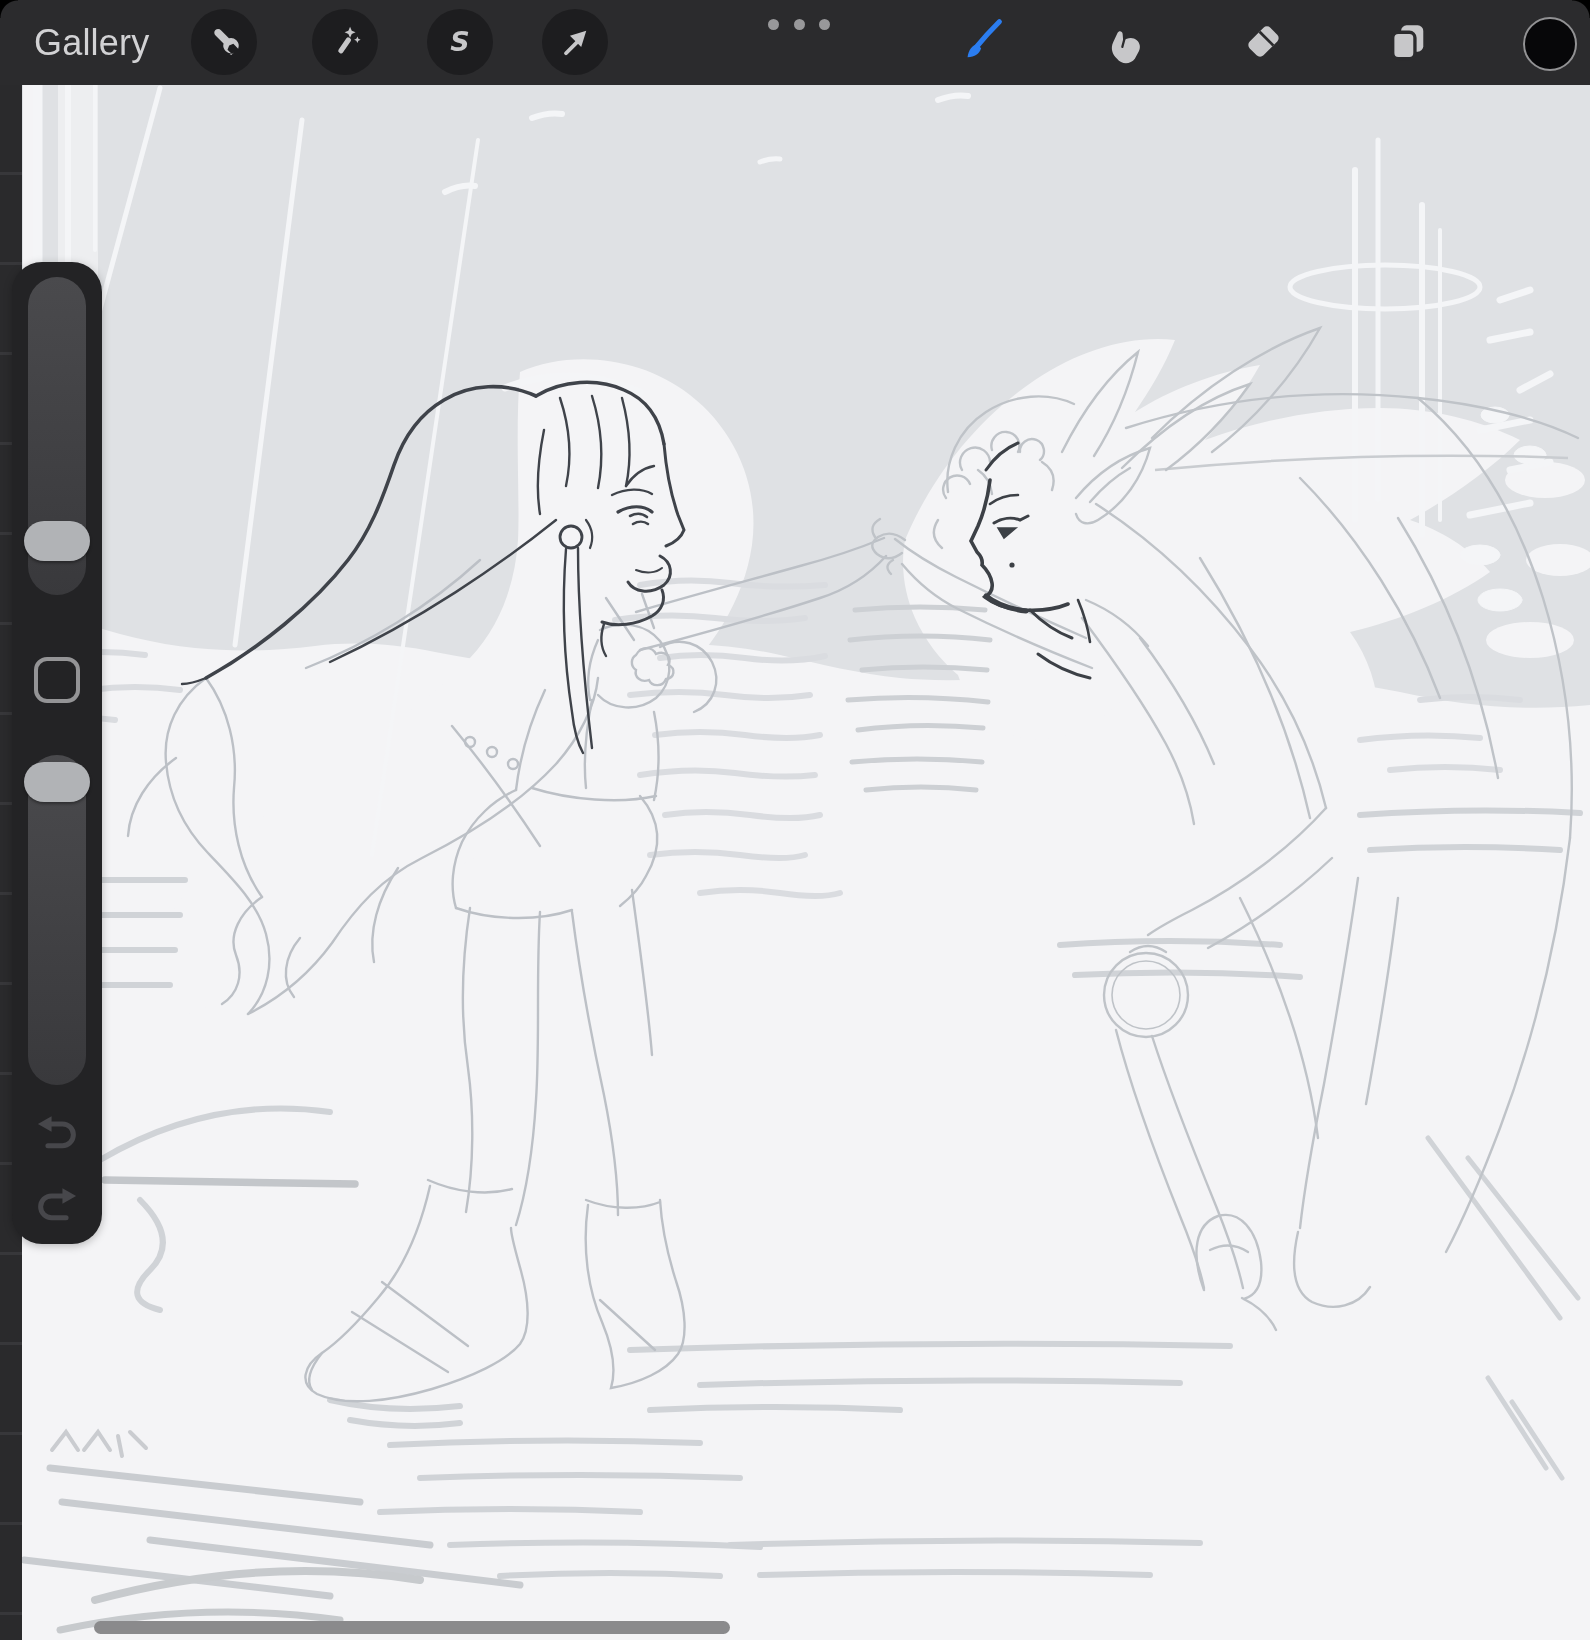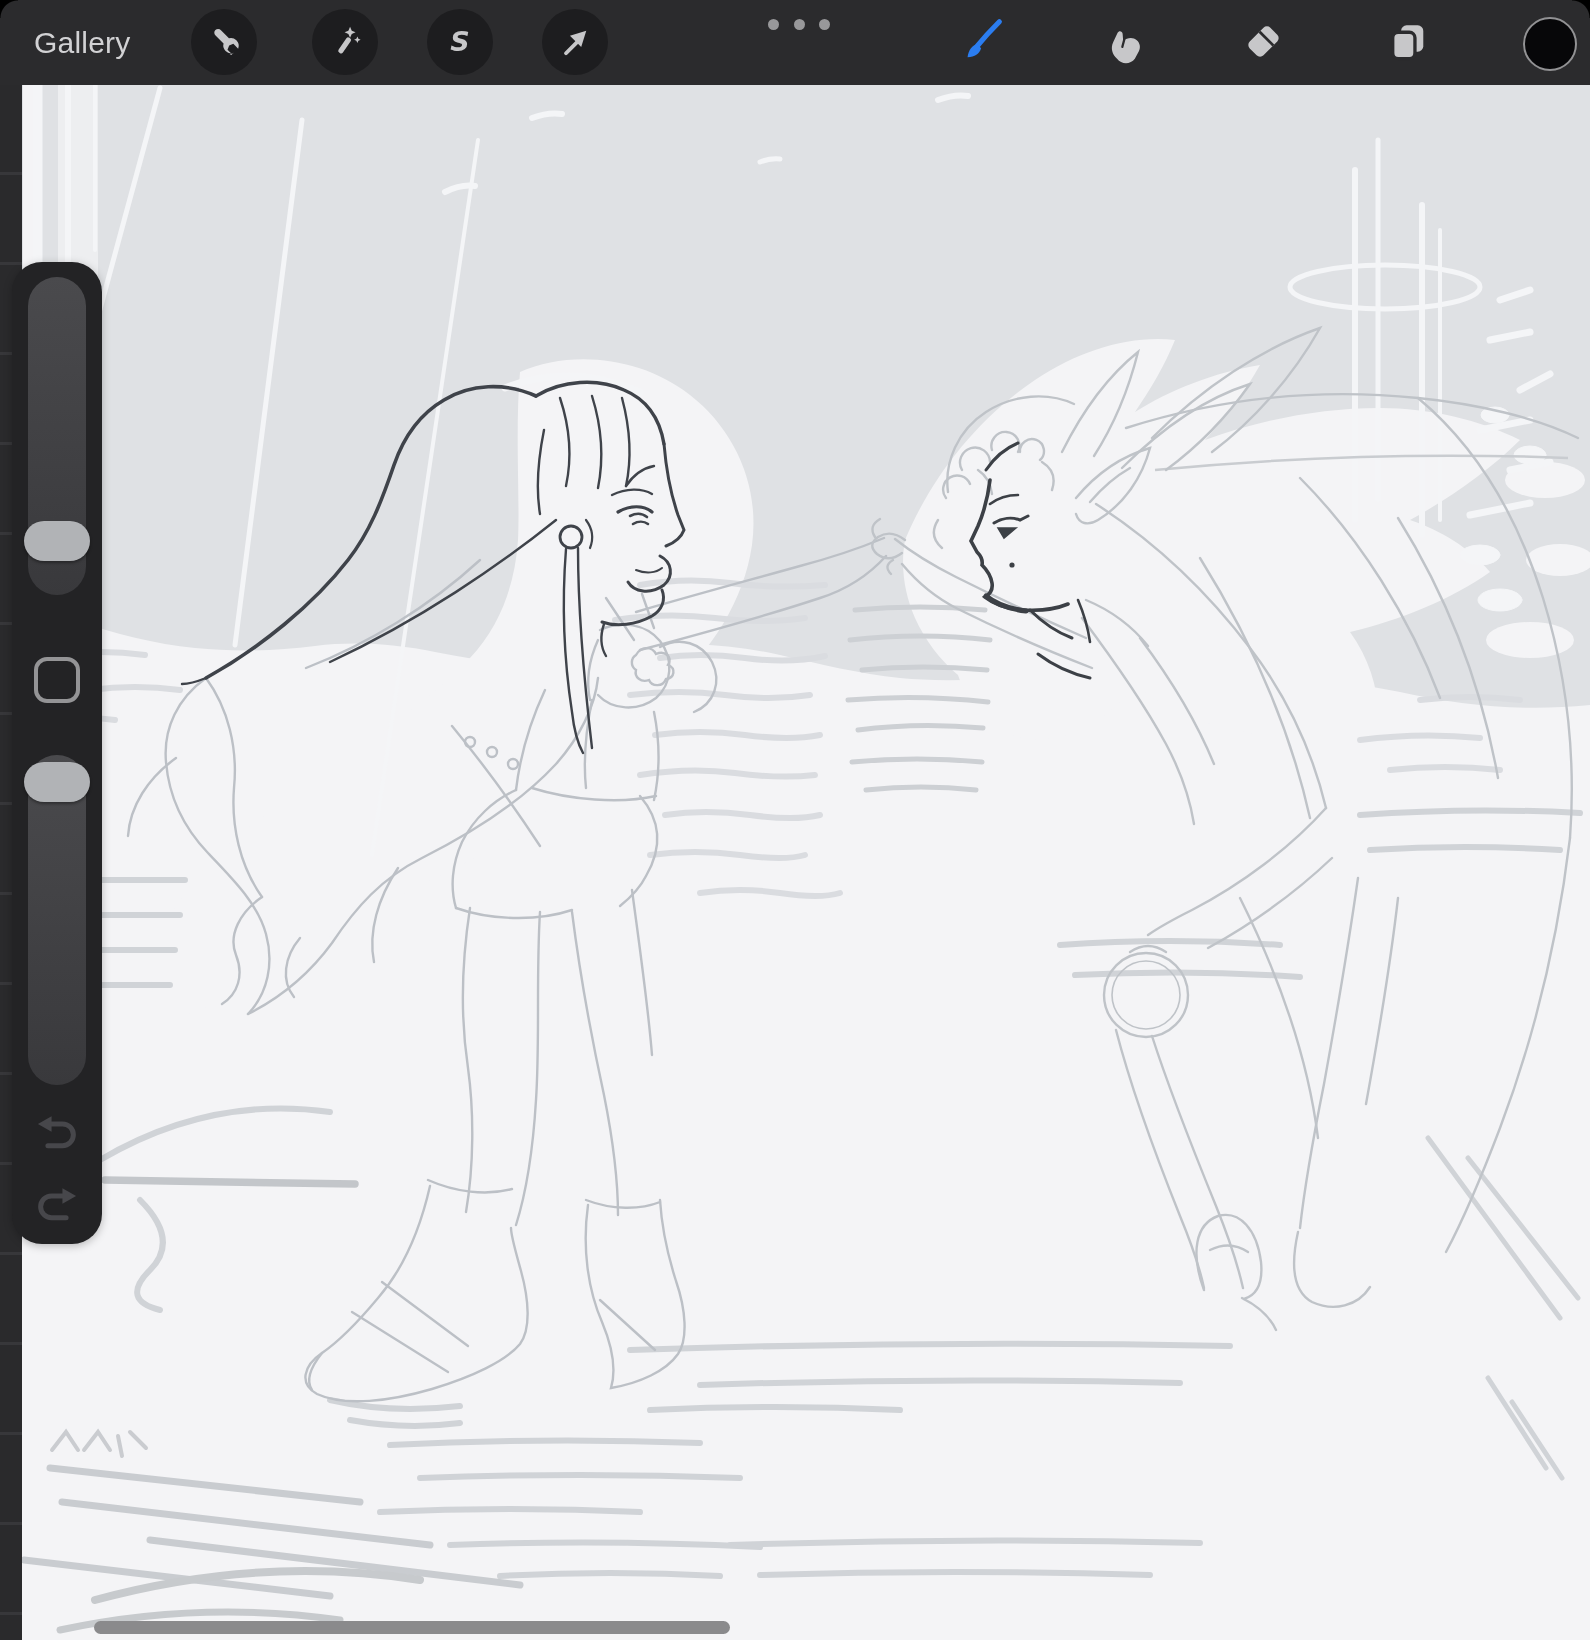--- a/index.html
+++ b/index.html
@@ -9,21 +9,21 @@
   }
   html,body{margin:0;padding:0;}
   body{width:1590px;height:1640px;position:relative;overflow:hidden;background:var(--paper);
        font-family:"Liberation Sans",sans-serif;}
   
   .topbar{position:absolute;left:0;top:0;width:1590px;height:85px;background:var(--top-bar-bg);z-index:30;}
   .corner{position:absolute;width:18px;height:18px;z-index:40;top:0;}
   .corner.tl{left:0;background:radial-gradient(circle at 100% 100%, transparent 17px, #000 18px);}
   .corner.tr{right:0;background:radial-gradient(circle at 0 100%, transparent 17px, #000 18px);}
   .gallery{position:absolute;left:34px;top:0;height:85px;display:flex;align-items:center;
-           color:#d2d2d4;font-size:30px;letter-spacing:.2px;cursor:default;}
+           color:#d2d2d4;font-size:36px;letter-spacing:.2px;cursor:default;}
   .toolcircle{position:absolute;top:9px;width:66px;height:66px;border-radius:50%;
               background:var(--circle-bg);display:flex;align-items:center;justify-content:center;}
   .flaticon{position:absolute;top:10px;width:64px;height:64px;display:flex;align-items:center;justify-content:center;}
   .ellipsis{position:absolute;left:768px;top:12px;width:62px;height:24px;display:flex;align-items:center;justify-content:space-between;}
   .ellipsis i{width:11px;height:11px;border-radius:50%;background:#98989a;display:block;}
   
   .canvas-margin{position:absolute;left:0;top:85px;width:22px;height:1555px;background:var(--margin);
      background-image:repeating-linear-gradient(to bottom, transparent 0 87px, #37373a 87px 90px);z-index:5;}
   .artboard{position:absolute;left:22px;top:85px;width:1568px;height:1555px;background:var(--paper);z-index:1;}
   

